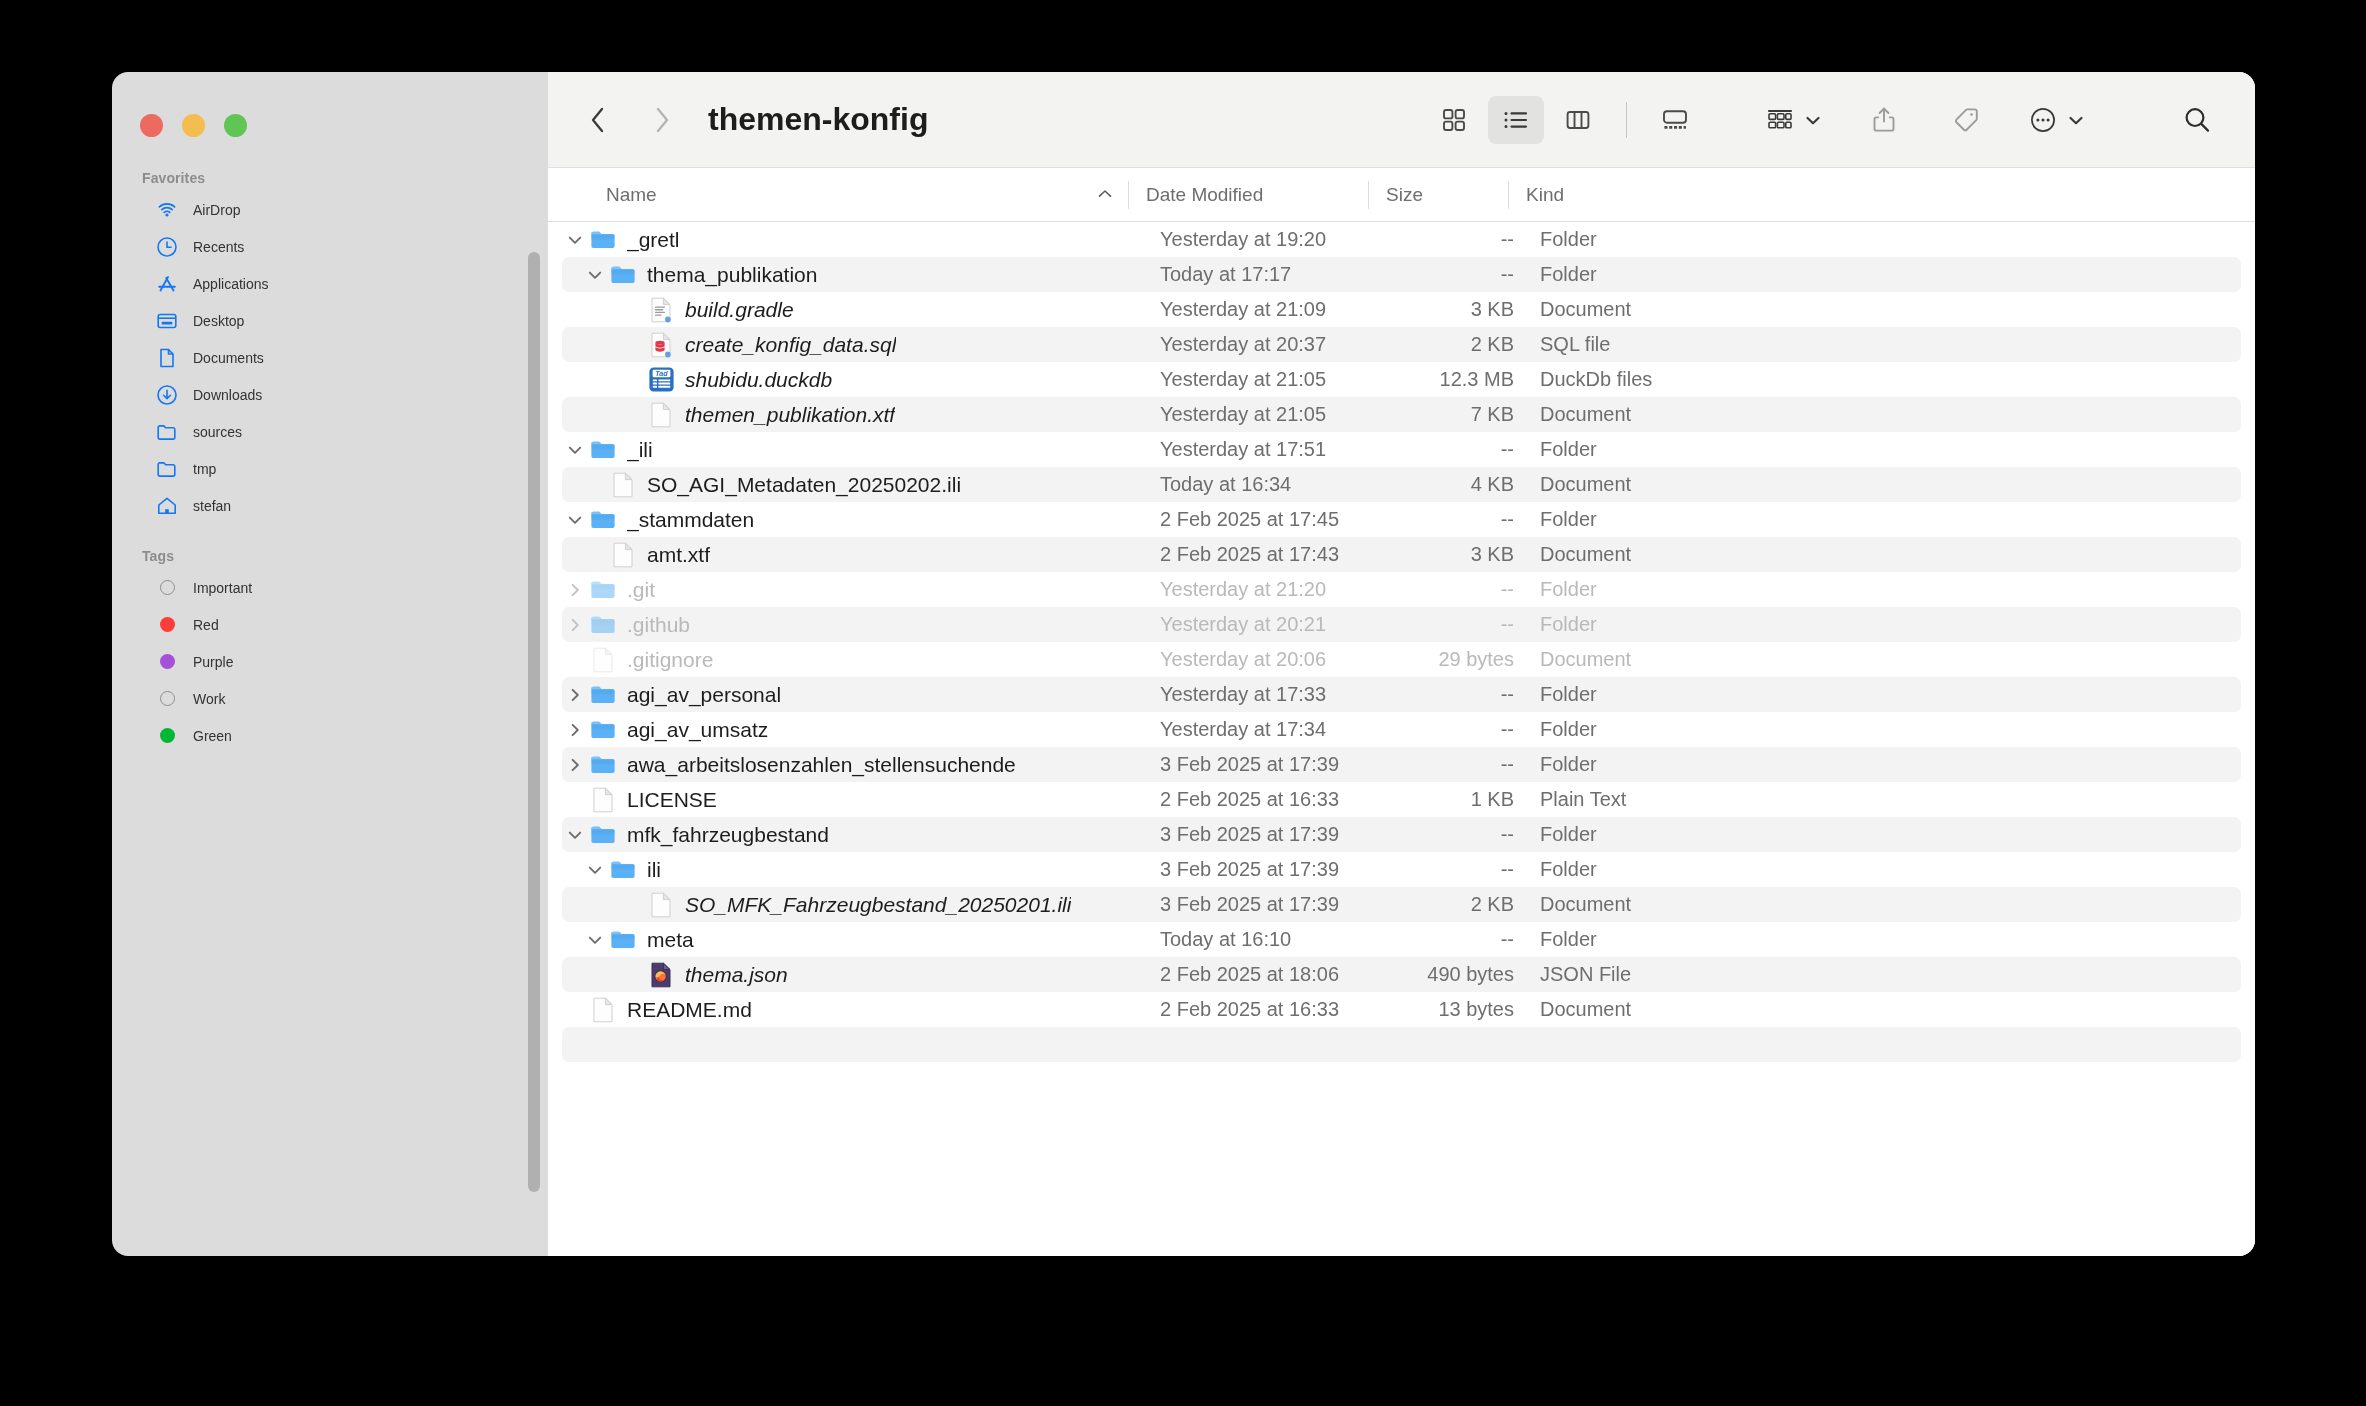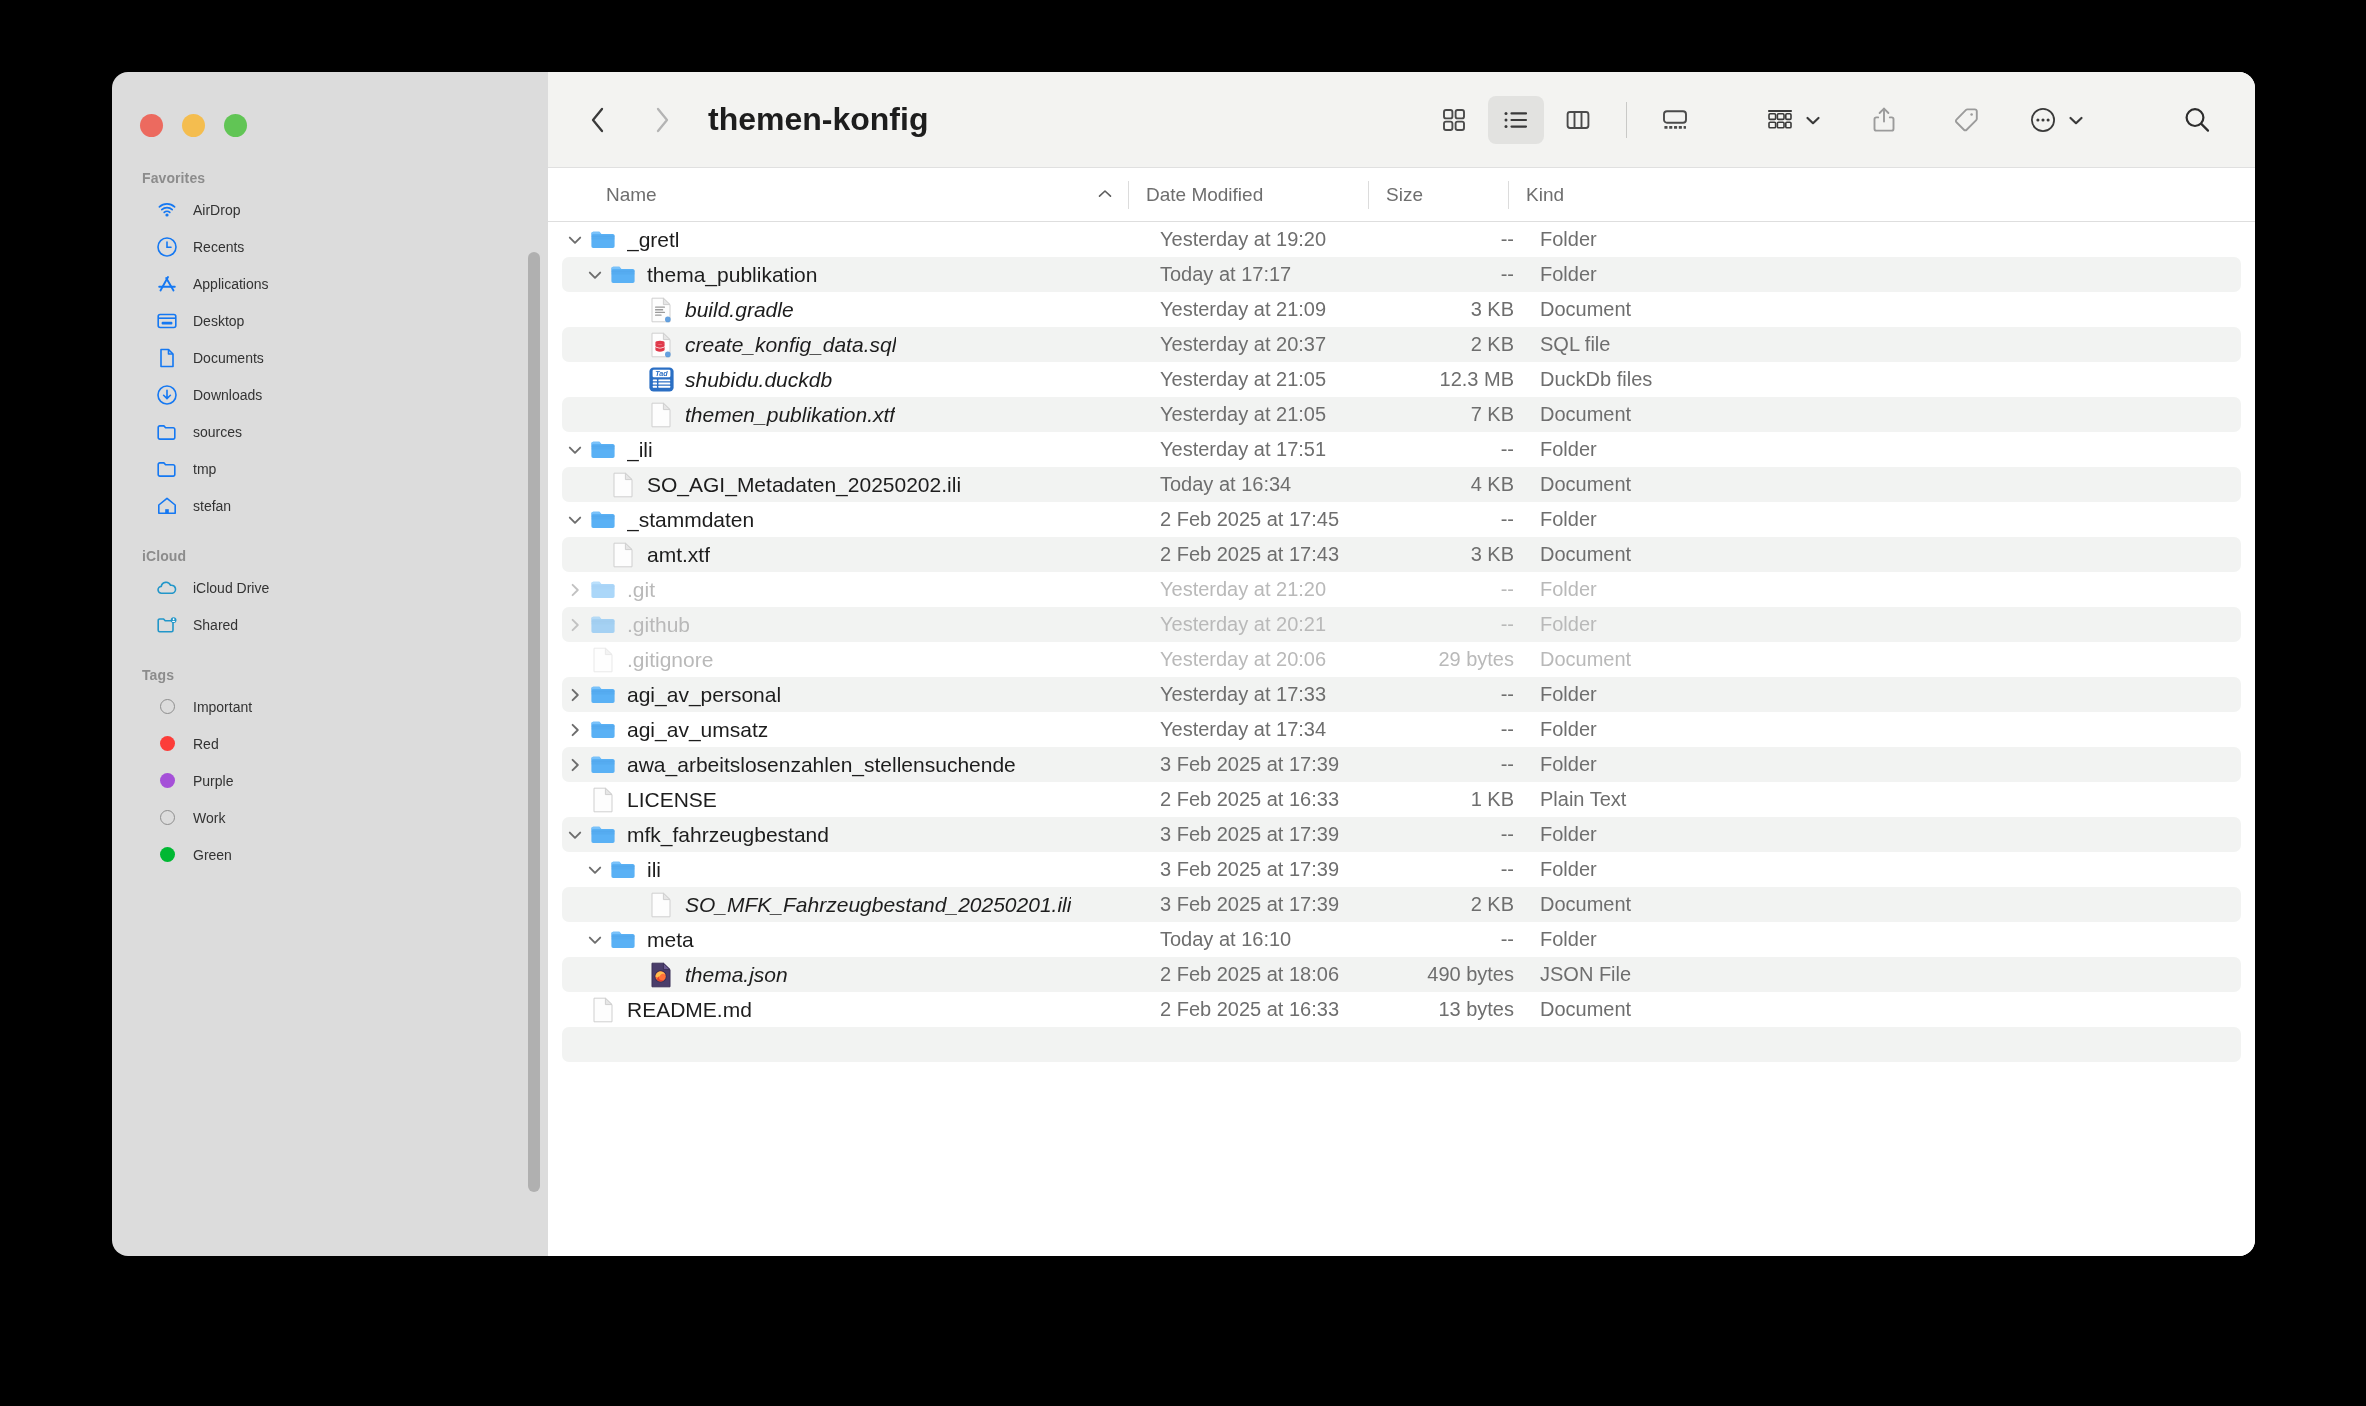--- a/index.html
+++ b/index.html
@@ -330,44 +330,20 @@
           <span class="sb-icon">
             <svg width="24" height="24" viewBox="0 0 24 24" fill="none" stroke="#1578f2" stroke-width="1.6" stroke-linejoin="round">
               <path d="M3.8 11 12 4.3l8.2 6.7v8.3H3.8z"></path>
               <rect x="10.2" y="15.2" width="3.6" height="4.1" fill="#1578f2" stroke="none"></rect>
             </svg>
           </span>
           <span class="sb-label">stefan</span>
         </div>
       </div>
 
-      <div class="sb-group">
-        <div class="sb-section-title">iCloud</div>
-
-        <div class="sb-item">
-          <span class="sb-icon">
-            <svg width="24" height="24" viewBox="0 0 24 24" fill="none" stroke="#2196c9" stroke-width="1.6" stroke-linejoin="round">
-              <path d="M6.6 17.2a3.4 3.4 0 0 1-.3-6.8 4.8 4.8 0 0 1 9.2-1.1 3.6 3.6 0 0 1 1.9 7.9z"></path>
-            </svg>
-          </span>
-          <span class="sb-label">iCloud Drive</span>
-        </div>
-
-        <div class="sb-item">
-          <span class="sb-icon">
-            <svg width="24" height="24" viewBox="0 0 24 24" fill="none" stroke="#2196c9" stroke-width="1.6" stroke-linejoin="round">
-              <path d="M3.2 7.5a1.5 1.5 0 0 1 1.5-1.5h3.9l1.6 1.8h6.3a1.5 1.5 0 0 1 1.5 1.5v7.9a1.5 1.5 0 0 1-1.5 1.5H4.7a1.5 1.5 0 0 1-1.5-1.5z"></path>
-              <circle cx="18.6" cy="7.1" r="2.9" fill="#2196c9" stroke="none"></circle>
-              <circle cx="18.6" cy="6.2" r="0.85" fill="#fff" stroke="none"></circle>
-              <path d="M16.9 8.9a1.9 1.9 0 0 1 3.4 0z" fill="#fff" stroke="none"></path>
-            </svg>
-          </span>
-          <span class="sb-label">Shared</span>
-        </div>
-      </div>
 
       <div class="sb-group">
         <div class="sb-section-title">Tags</div>
 
         <div class="sb-item">
           <span class="sb-icon">
               <span class="tag-dot hollow"></span>
             </span>
           <span class="sb-label">Important</span>
         </div>

